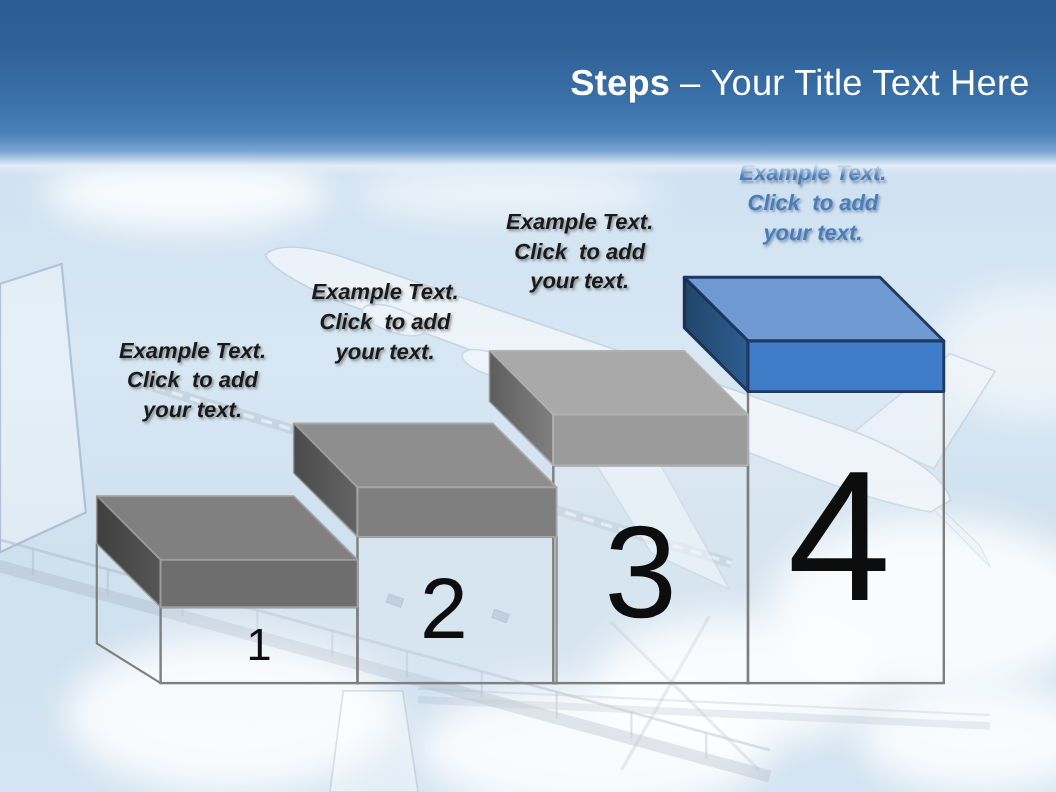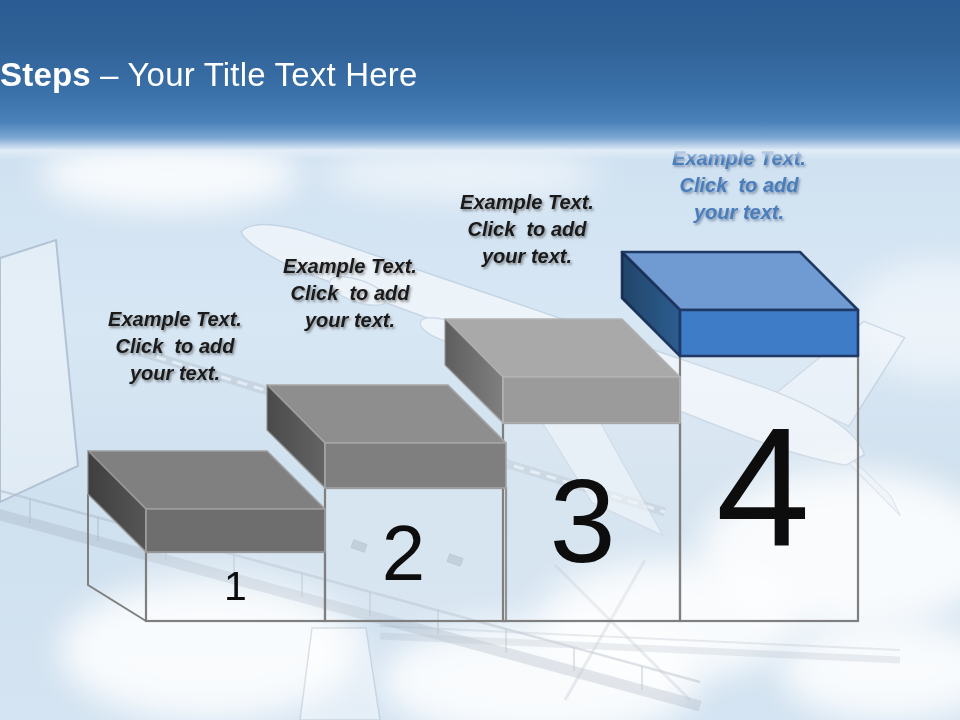--- a/index.html
+++ b/index.html
@@ -9,21 +9,21 @@
     background:linear-gradient(180deg,#c2d8ec 0%,#cfe1f1 20%,#d8e7f4 45%,#cfe0ee 70%,#d4e4f2 100%);
   }
   
   .cloud{position:absolute;background:rgba(255,255,255,0.85);border-radius:50%;filter:blur(16px);}
   
   .header{
     position:absolute;left:0;top:0;width:960px;height:160px;
     background:linear-gradient(180deg,#2b5d94 0%,#306297 28%,#3a71a9 58%,#4a81b8 76%,#7ba6d2 86%,rgba(228,238,248,0.85) 94%,rgba(228,238,248,0) 100%);
   }
   .title{
-    position:absolute;left:0;top:55px;width:936px;text-align:left;
+    position:absolute;left:0;top:55px;width:936px;text-align:right;
     color:#ffffff;font-size:33px;line-height:40px;letter-spacing:0.2px;
   }
   .title .bold{font-weight:bold;}
   .title .sep{margin:0 9px;}
   
   .step-label{
     position:absolute;width:172px;text-align:center;
     font-style:italic;font-weight:600;font-size:20px;line-height:27px;color:#1a1a1a;
     text-shadow:1.5px 2px 2.5px rgba(70,70,70,0.55);
   }

